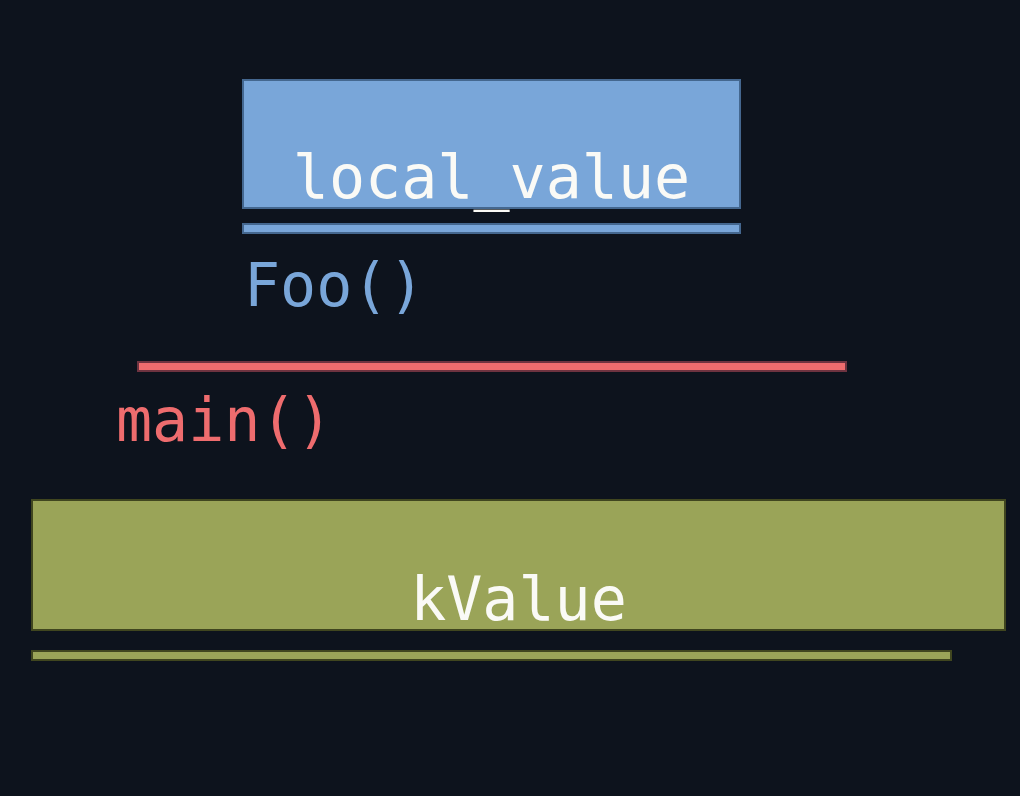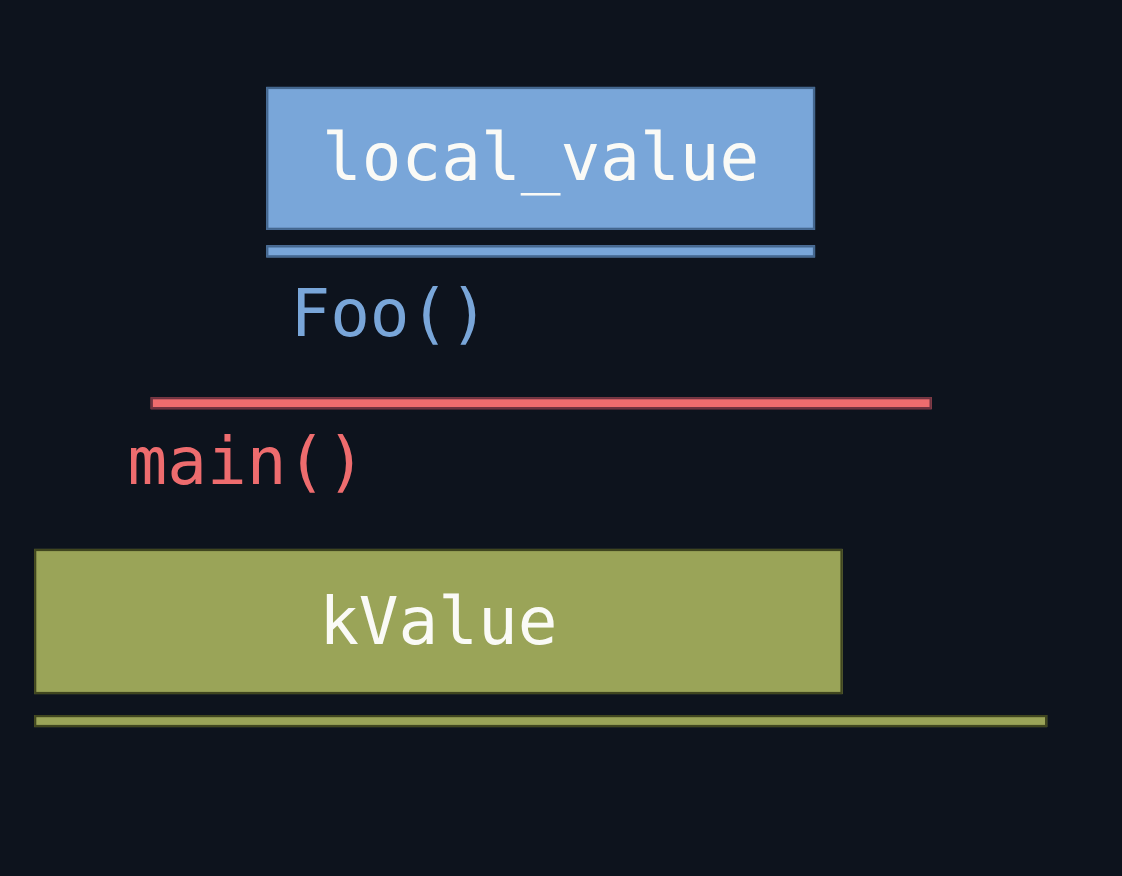--- a/index.html
+++ b/index.html
@@ -12,21 +12,21 @@
     width: 1020px;
     height: 796px;
     background: var(--background, #0d131d);
     overflow: hidden;
     font-family: "DejaVu Sans Mono", "Liberation Mono", monospace;
   }
   .bar {
     position: absolute;
     box-sizing: border-box;
     display: flex;
-    align-items: center;
+    align-items: flex-end;
     justify-content: center;
   }
   .bar-label {
     color: var(--bar-text, #fafaf6);
     font-size: 60px;
     line-height: 1;
     white-space: nowrap;
   }
   .rule {
     position: absolute;
@@ -46,37 +46,36 @@
     border: 2px solid var(--blue-border);
   }
   .foo-rule {
     left: 242px; top: 223px; width: 499px; height: 11px;
     background: var(--blue);
     border: 2px solid var(--blue-border);
   }
   .foo-caption {
     left: 244px; top: 249px;
     color: var(--blue);
-    margin-left: 20px;
   }
 
   
   .main-rule {
     left: 137px; top: 361px; width: 710px; height: 11px;
     background: var(--red);
     border: 2px solid var(--red-border);
   }
   .main-caption {
     left: 116px; top: 384px;
     color: var(--red);
   }
 
   
   .program-bar {
-    left: 31px; top: 499px; width: 735px; height: 132px;
+    left: 31px; top: 499px; width: 975px; height: 132px;
     background: var(--olive);
     border: 2px solid var(--olive-border);
   }
   .program-rule {
     left: 31px; top: 650px; width: 921px; height: 11px;
     background: var(--olive);
     border: 2px solid var(--olive-border);
   }
   .program-caption {
     left: 27px; top: 676px;

